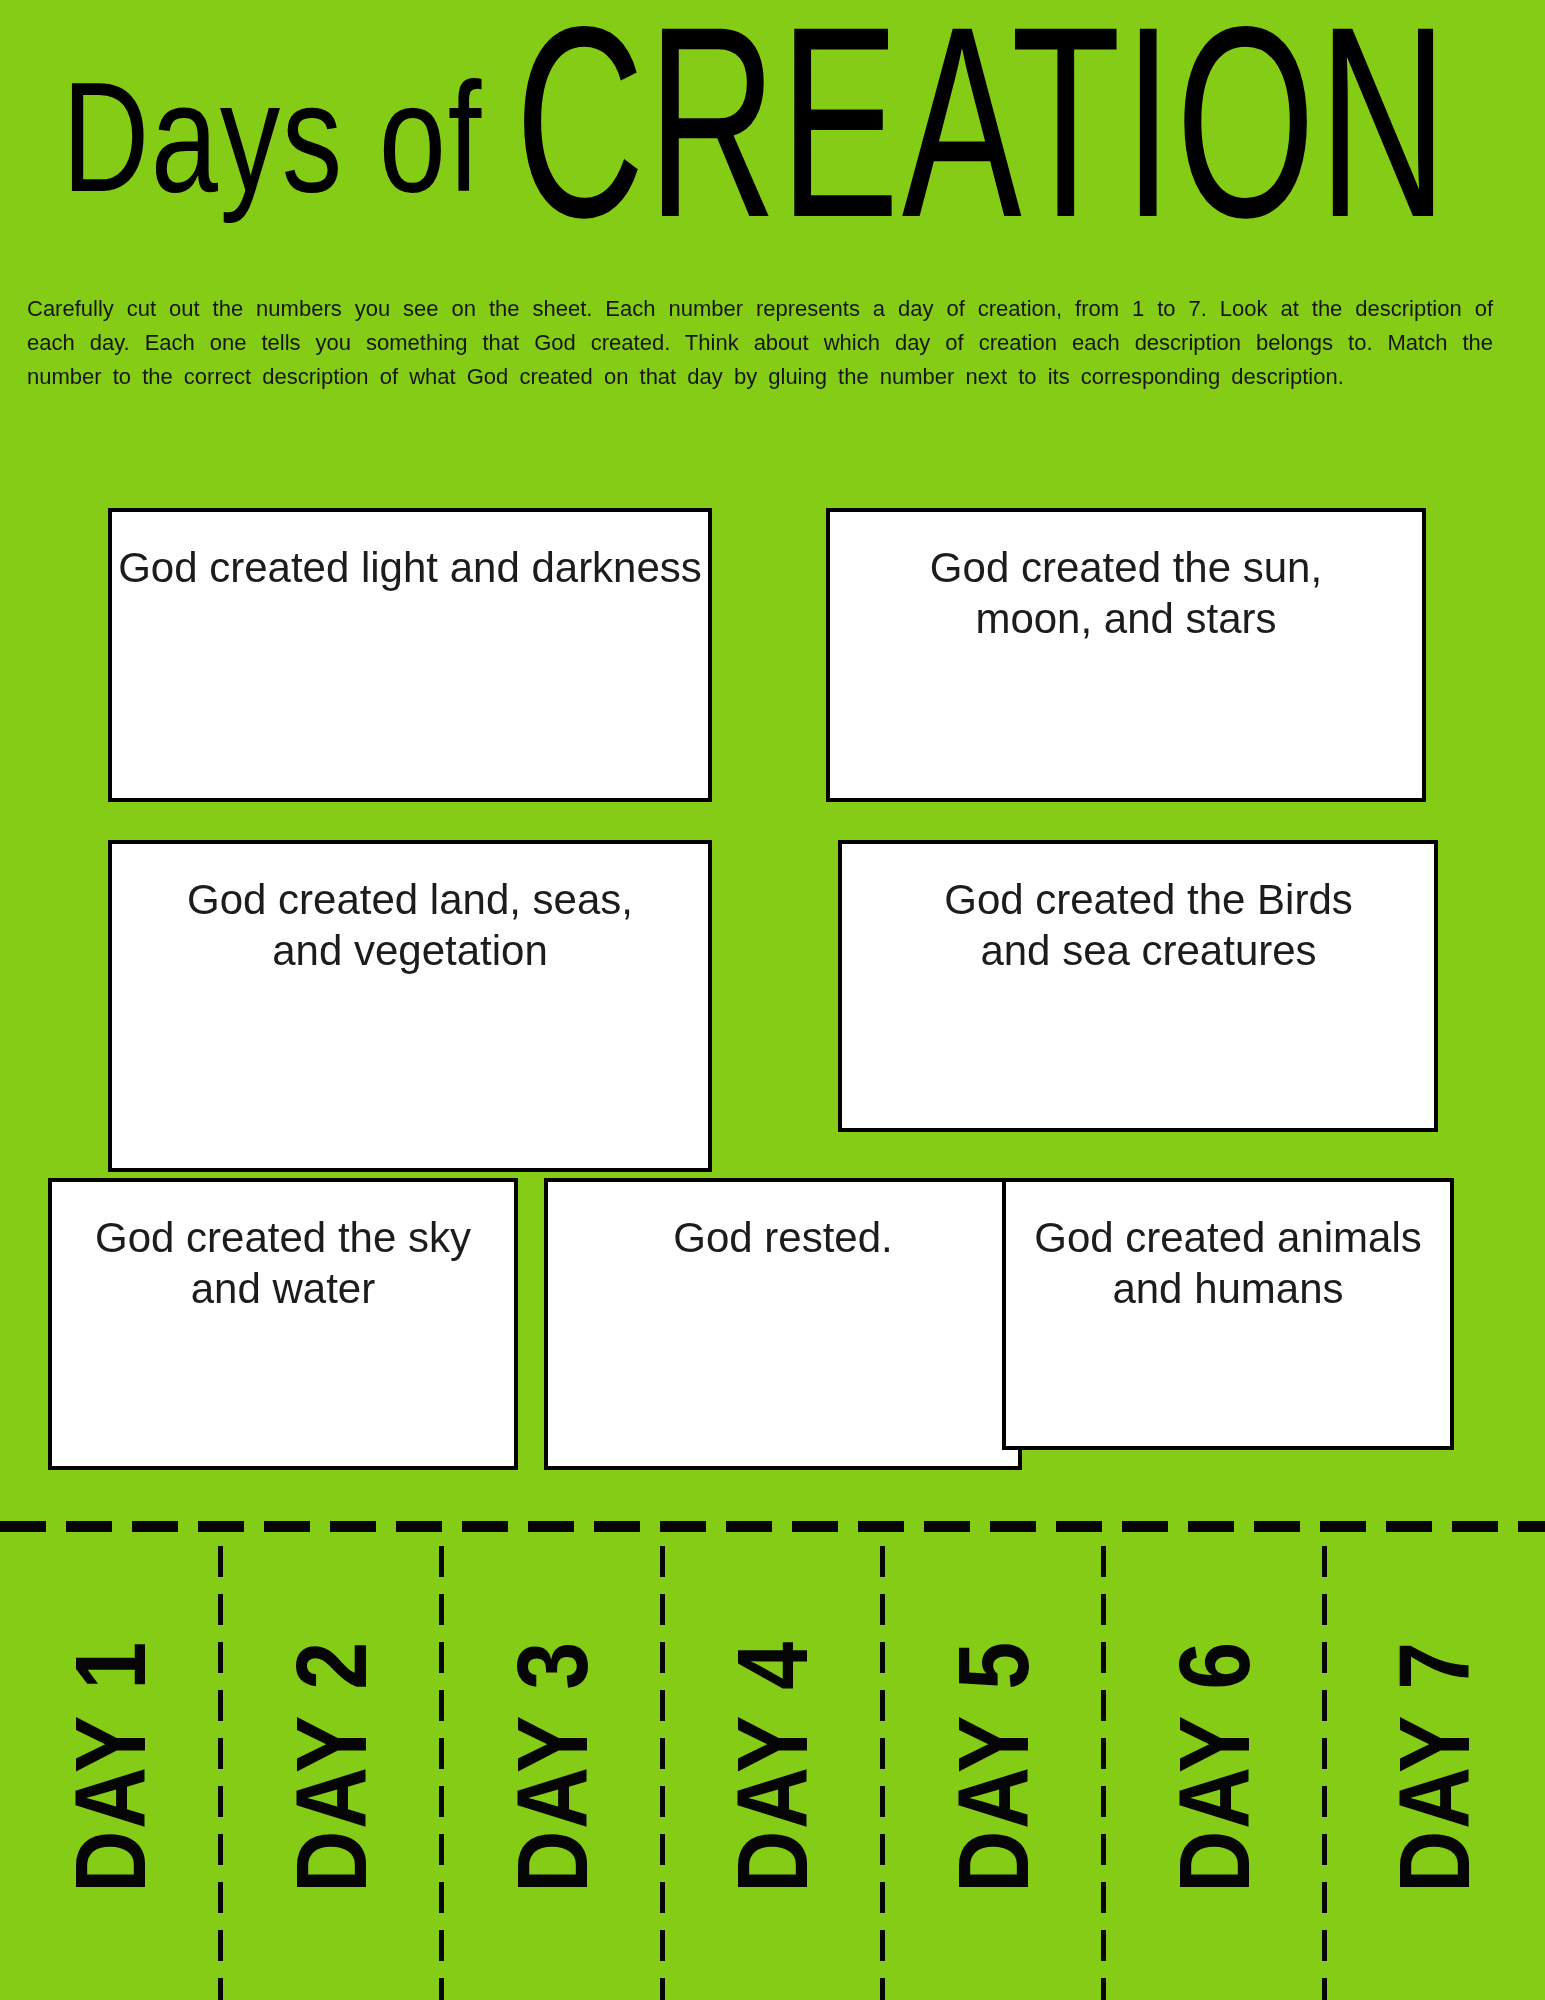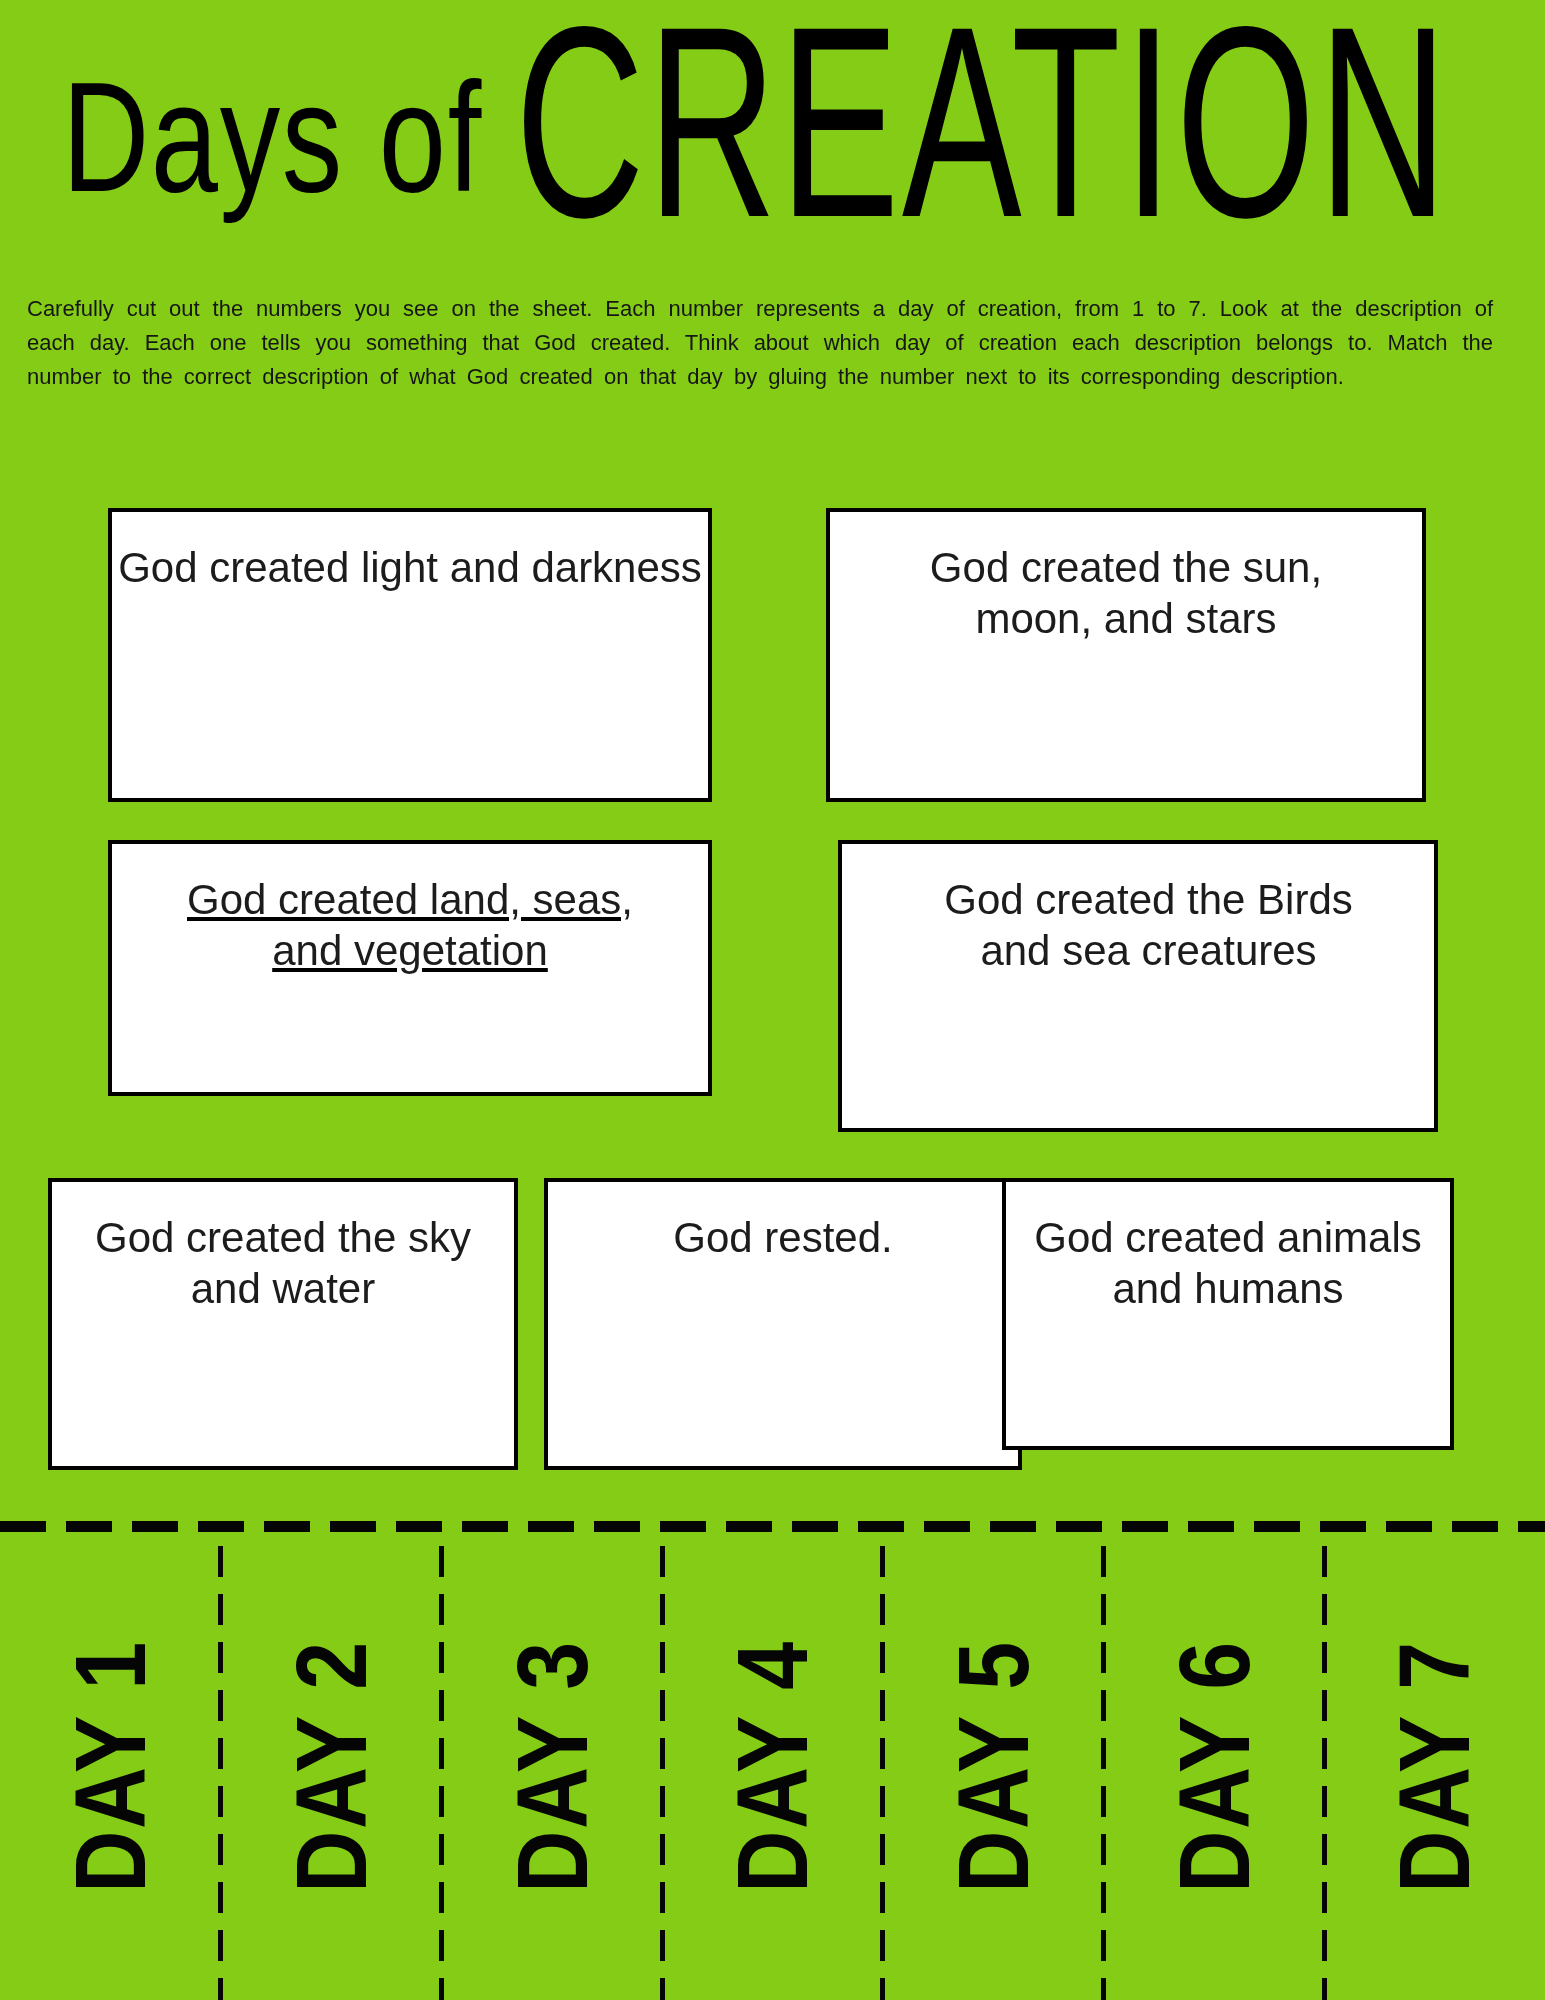--- a/index.html
+++ b/index.html
@@ -43,21 +43,21 @@
   }
   .dbox .dbox-text{
     display:block;
     padding-top:30px;
     font-size:42px;line-height:1.22;
     color:#1c1c1c;
     white-space:pre-line;
   }
   .box1{left:108px;top:508px;width:604px;height:294px;}
   .box2{left:826px;top:508px;width:600px;height:294px;}
-  .box3{left:108px;top:840px;width:604px;height:256px;text-decoration:underline;}
+  .box3{left:108px;top:840px;width:604px;height:332px;}
   .box4{left:838px;top:840px;width:600px;height:292px;padding-left:21px;}
   .box5{left:48px; top:1178px;width:470px;height:292px;}
   .box6{left:544px;top:1178px;width:478px;height:292px;}
   .box7{left:1002px;top:1178px;width:452px;height:272px;}
   
   .cut-line-h{
     position:absolute;left:0;top:1521px;width:1545px;height:11px;
     background:repeating-linear-gradient(90deg,#050505 0 46px,transparent 46px 66px);
   }
   .cut-line-v{

